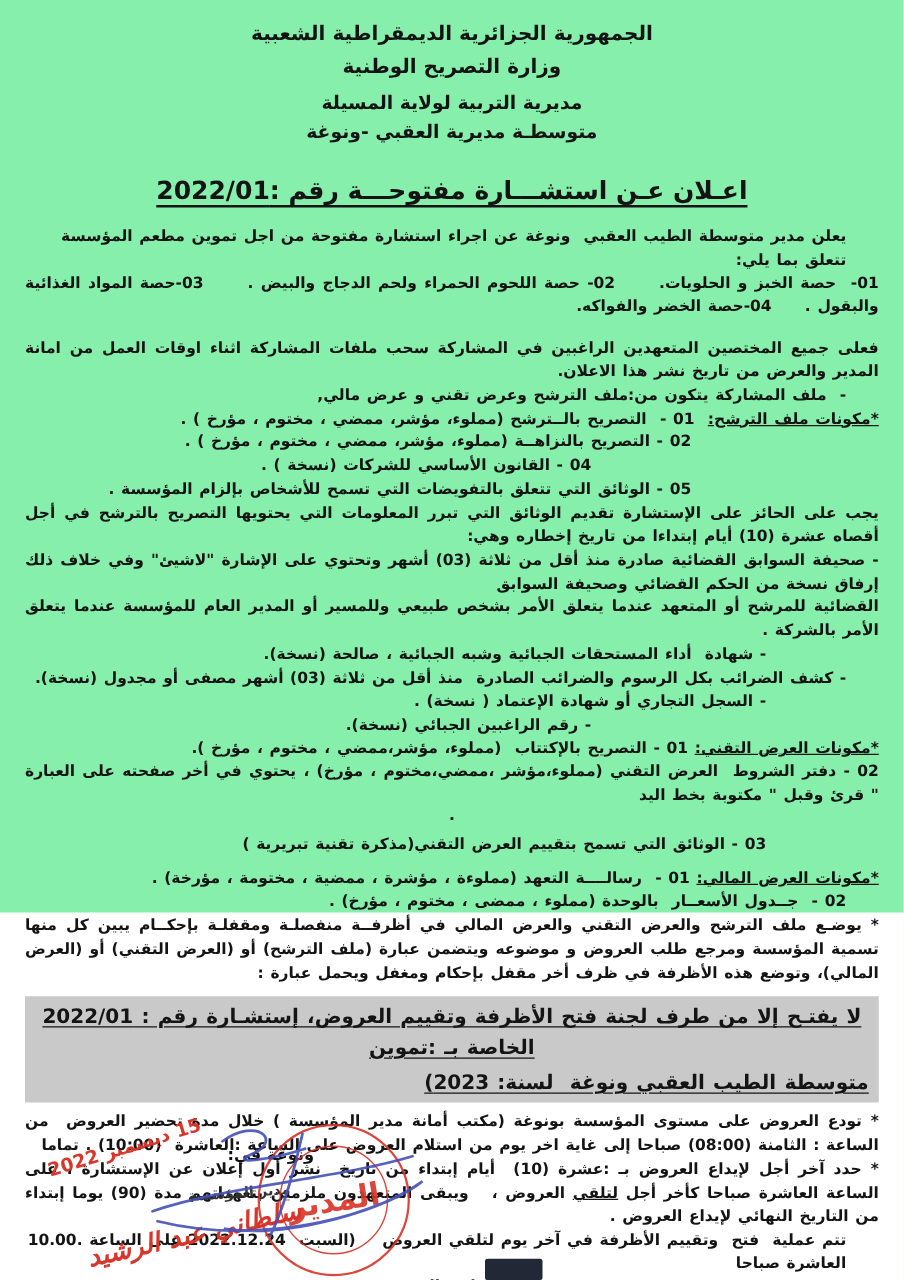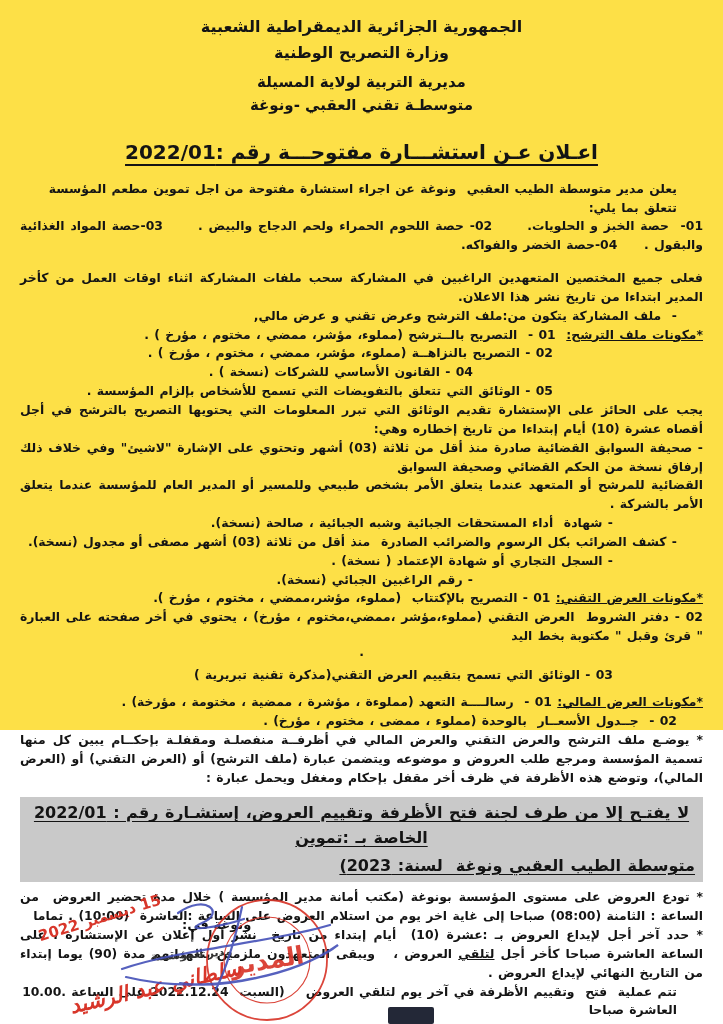--- a/index.html
+++ b/index.html
@@ -1,17 +1,17 @@
 <!DOCTYPE html>
 <html lang="ar" dir="rtl"><head>
 <meta charset="utf-8">
 <style>
   html,body{margin:0;padding:0;overflow:hidden;background:#ffffff;}
   body{width:723px;height:1024px;font-family:"DejaVu Sans",sans-serif;color:#141414;direction:rtl;}
-  .page{position:relative;width:723px;height:730px;box-sizing:border-box;padding:14px 20px 0 20px;background:#fde047;}
+  .page{position:relative;width:723px;height:730px;box-sizing:border-box;padding:14px 20px 0 20px;background:#86efac;}
   .hdr-c{text-align:center;font-weight:bold;font-size:16px;line-height:1.6;}
   .hdr-r{text-align:center;font-weight:bold;font-size:15px;line-height:1.55;margin-top:6px;}
   .title{display:block;text-align:center;font-weight:bold;font-size:20px;margin:22px auto 16px auto;
          text-decoration:underline;text-underline-offset:5px;}
   .ln{margin:0;font-size:12.4px;font-weight:bold;line-height:1.52;text-align:right;word-spacing:1px;}
   .just{text-align:justify;}
   .ctr{text-align:center;}
   .ind1{padding-right:26px;}
   .ind2{padding-right:90px;}
   .ind3{padding-right:150px;}
@@ -40,29 +40,29 @@
 
 <div class="page">
 
   <div class="hdr-c">
     <div>الجمهورية الجزائرية الديمقراطية الشعبية</div>
     <div>وزارة التصريح الوطنية</div>
   </div>
 
   <div class="hdr-r">
     <div>مديرية التربية لولاية المسيلة</div>
-    <div>متوسطـة تقني العقبي -ونوغة</div>
+    <div>متوسطـة مديرية العقبي -ونوغة</div>
   </div>
 
   <div class="title">اعـلان عـن استشـــارة مفتوحـــة رقم :2022/01</div>
 
   <div>
       <p class="ln ind1"><span>يعلن مدير متوسطة الطيب العقبي &nbsp;ونوغة عن اجراء استشارة مفتوحة من اجل تموين مطعم المؤسسة تتعلق بما يلي:</span></p>
       <p class="ln just"><span>01-&nbsp; حصة الخبز و الحلويات.&nbsp;&nbsp;&nbsp;&nbsp;&nbsp; 02- حصة اللحوم الحمراء ولحم الدجاج والبيض .&nbsp;&nbsp;&nbsp;&nbsp;&nbsp; 03-حصة المواد الغذائية والبقول .&nbsp;&nbsp;&nbsp;&nbsp; 04-حصة الخضر والفواكه.</span></p>
-      <p class="ln just gap"><span>فعلى جميع المختصين المتعهدين الراغبين في المشاركة سحب ملفات المشاركة اثناء اوقات العمل من كأخر المدير ابتداءا من تاريخ نشر هذا الاعلان.</span></p>
+      <p class="ln just gap"><span>فعلى جميع المختصين المتعهدين الراغبين في المشاركة سحب ملفات المشاركة اثناء اوقات العمل من امانة المدير والعرض من تاريخ نشر هذا الاعلان.</span></p>
       <p class="ln ind1"><span>-&nbsp; ملف المشاركة يتكون من:ملف الترشح وعرض تقني و عرض مالي,</span></p>
       <p class="ln"><span class="u">*مكونات ملف الترشح:</span><span>&nbsp; 01 -&nbsp; التصريح بالــترشح (مملوء، مؤشر، ممضي ، مختوم ، مؤرخ ) .</span></p>
       <p class="ln ind3"><span>02 - التصريح بالنزاهــة (مملوء، مؤشر، ممضي ، مختوم ، مؤرخ ) .</span></p>
       <p class="ln ind4"><span>04 - القانون الأساسي للشركات (نسخة ) .</span></p>
       <p class="ln ind3"><span>05 - الوثائق التي تتعلق بالتفويضات التي تسمح للأشخاص بإلزام المؤسسة .</span></p>
       <p class="ln just"><span>يجب على الحائز على الإستشارة تقديم الوثائق التي تبرر المعلومات التي يحتويها التصريح بالترشح في أجل أقصاه عشرة (10) أيام إبتداءا من تاريخ إخطاره وهي:</span></p>
       <p class="ln just"><span>- صحيفة السوابق القضائية صادرة منذ أقل من ثلاثة (03) أشهر وتحتوي على الإشارة "لاشيئ" وفي خلاف ذلك إرفاق نسخة من الحكم القضائي وصحيفة السوابق</span></p>
       <p class="ln just"><span>القضائية للمرشح أو المتعهد عندما يتعلق الأمر بشخص طبيعي وللمسير أو المدير العام للمؤسسة عندما يتعلق الأمر بالشركة .</span></p>
       <p class="ln ind2"><span>- شهادة&nbsp; أداء المستحقات الجبائية وشبه الجبائية ، صالحة (نسخة).</span></p>
       <p class="ln ind1"><span>- كشف الضرائب بكل الرسوم والضرائب الصادرة&nbsp; منذ أقل من ثلاثة (03) أشهر مصفى أو مجدول (نسخة).</span></p>

